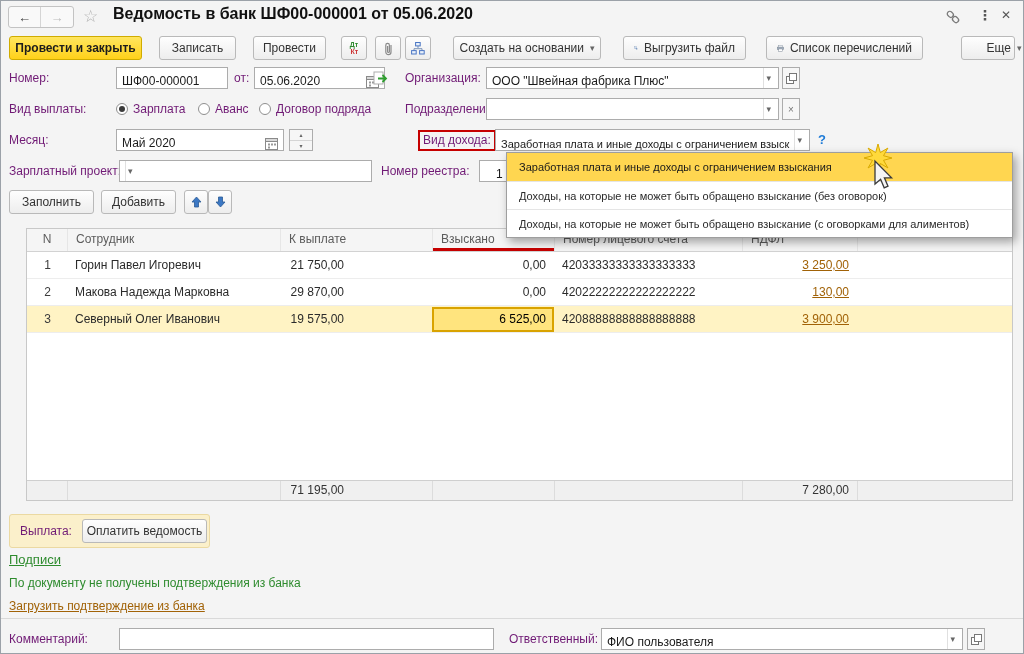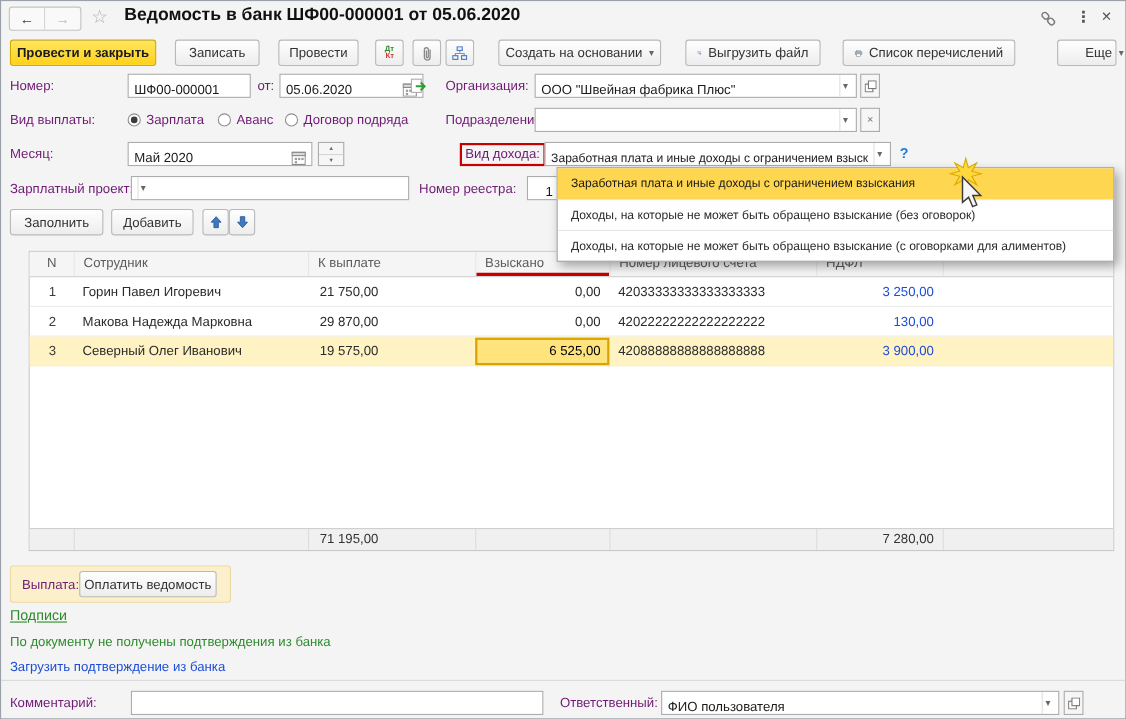--- a/index.html
+++ b/index.html
@@ -39,24 +39,24 @@
   .trow.sel { background:#FFF3C4; }
   .td { font-size:12px; color:#2b2b2b; line-height:26px; padding:0 8px; white-space:nowrap; overflow:hidden; }
   .td.n { text-align:right; padding-right:16px; color:#3c3c3c; }
   .td.num { text-align:right; }
   .td.topay { padding-right:88px; }
   .editcell { height:25px; margin-top:1px; border:2px solid #D9A300; background:#FFE47E; line-height:21px; padding:0 6px; text-align:right; font-size:12px; }
   .spacer { flex:1 1 auto; }
   .tfoot { height:20px; background:#F0F0F0; border-top:1px solid #CFCFCF; }
   .tf { font-size:12px; line-height:19px; color:#333; border-left:1px solid #DCDCDC; padding:0 8px; white-space:nowrap; overflow:hidden; }
   .tf.c1 { border-left:none; }
-  a.bluelink { color:#1d4ed8; font-size:12px; cursor:pointer; }
+  a.bluelink { color:#a16207; text-decoration:underline; font-size:12px; cursor:pointer; }
   .greenlink { color:#2E8B2E; text-decoration:underline; font-size:13px; cursor:pointer; }
   .greentext { color:#2E8B2E; font-size:12px; }
-  .paybox { left:8px; top:513px; width:201px; height:34px; background:#FBF0CB; border:1px solid #EBD9A2; border-radius:3px; display:flex; align-items:center; padding:12px 10px; }
+  .paybox { left:8px; top:513px; width:201px; height:34px; background:#FBF0CB; border:1px solid #EBD9A2; border-radius:3px; display:flex; align-items:center; gap:10px; padding:12px 10px; }
   .divider { left:0; right:0; top:617px; height:1px; background:#D9D9D9; }
   .spin { width:24px; height:22px; border:1px solid #ACACAC; background:#F6F6F6; display:flex; flex-direction:column; }
   .spin div { flex:1; display:flex; align-items:center; justify-content:center; font-size:6px; color:#666; }
   .spin div:first-child { border-bottom:1px solid #D5D5D5; }
   .dtkt { display:flex; flex-direction:column; font-size:7px; font-weight:bold; line-height:7px; }
   .dtkt .dt { color:#2E8B2E; text-align:left; }
   .dtkt .kt { color:#C33; text-align:right; }
 </style>
 </head>
 <body>

